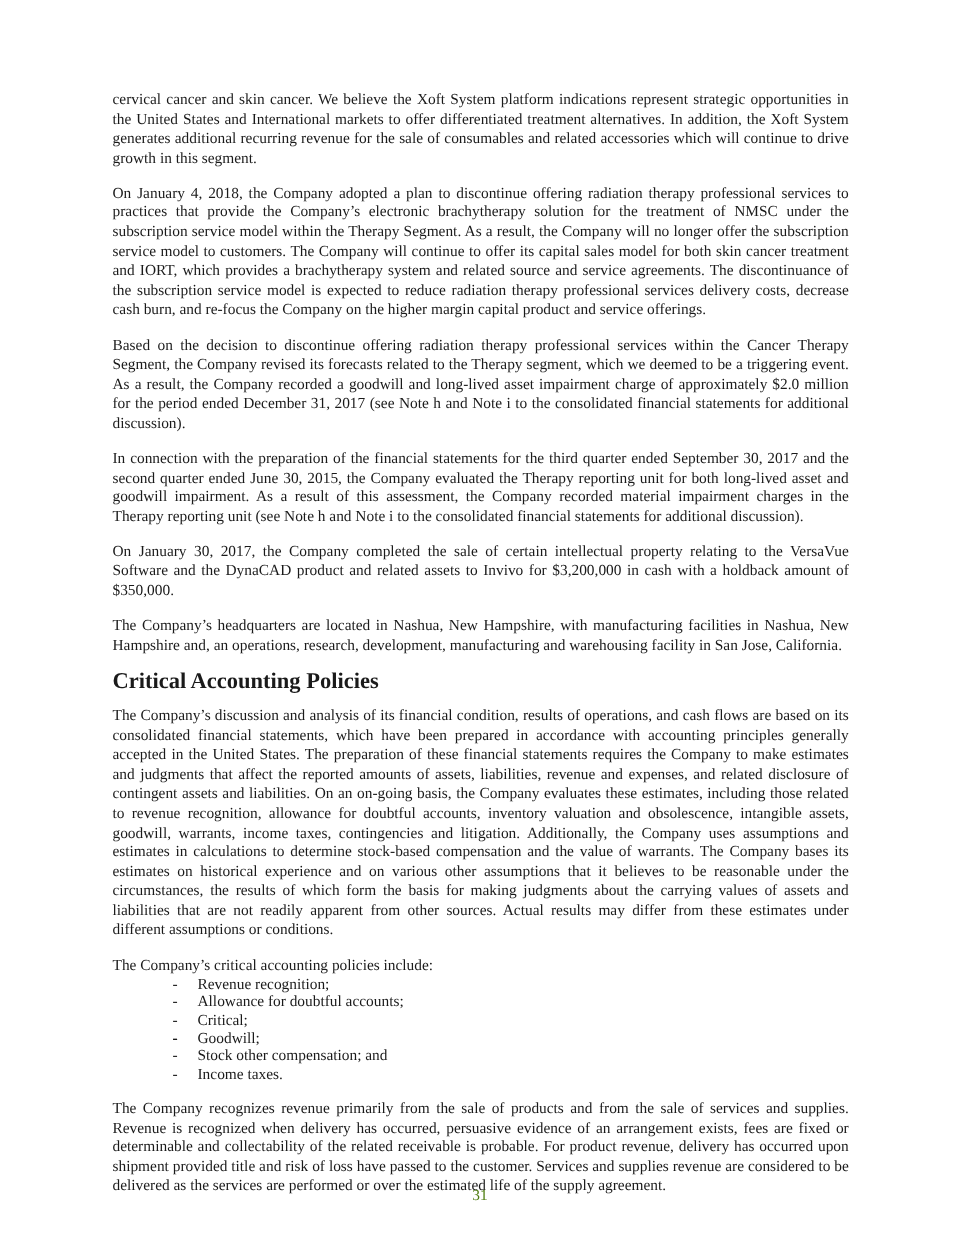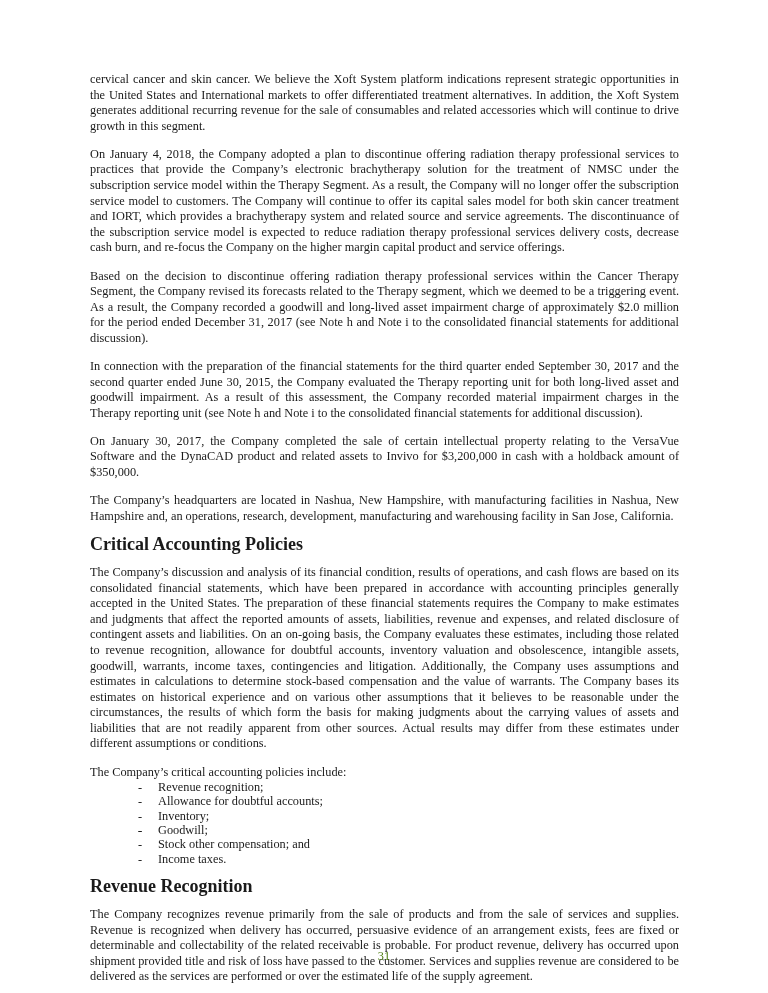--- a/index.html
+++ b/index.html
@@ -30,24 +30,23 @@
   <p>In connection with the preparation of the financial statements for the third quarter ended September 30, 2017 and the second quarter ended June 30, 2015, the Company evaluated the Therapy reporting unit for both long-lived asset and goodwill impairment. As a result of this assessment, the Company recorded material impairment charges in the Therapy reporting unit (see Note h and Note i to the consolidated financial statements for additional discussion).</p>
   <p>On January 30, 2017, the Company completed the sale of certain intellectual property relating to the VersaVue Software and the DynaCAD product and related assets to Invivo for $3,200,000 in cash with a holdback amount of $350,000.</p>
   <p>The Company’s headquarters are located in Nashua, New Hampshire, with manufacturing facilities in Nashua, New Hampshire and, an operations, research, development, manufacturing and warehousing facility in San Jose, California.</p>
 
   <h2>Critical Accounting Policies</h2>
   <p>The Company’s discussion and analysis of its financial condition, results of operations, and cash flows are based on its consolidated financial statements, which have been prepared in accordance with accounting principles generally accepted in the United States. The preparation of these financial statements requires the Company to make estimates and judgments that affect the reported amounts of assets, liabilities, revenue and expenses, and related disclosure of contingent assets and liabilities. On an on-going basis, the Company evaluates these estimates, including those related to revenue recognition, allowance for doubtful accounts, inventory valuation and obsolescence, intangible assets, goodwill, warrants, income taxes, contingencies and litigation. Additionally, the Company uses assumptions and estimates in calculations to determine stock-based compensation and the value of warrants. The Company bases its estimates on historical experience and on various other assumptions that it believes to be reasonable under the circumstances, the results of which form the basis for making judgments about the carrying values of assets and liabilities that are not readily apparent from other sources. Actual results may differ from these estimates under different assumptions or conditions.</p>
   <p class="lead">The Company’s critical accounting policies include:</p>
   <ul class="policies">
     <li><span class="dash">-</span><span>Revenue recognition;</span></li>
     <li><span class="dash">-</span><span>Allowance for doubtful accounts;</span></li>
-    <li><span class="dash">-</span><span>Inventory;</span></li>
+    <li><span class="dash">-</span><span>Critical;</span></li>
     <li><span class="dash">-</span></li>
     <li><span class="dash">-</span><span>Goodwill;</span></li>
     <li><span class="dash">-</span><span>Stock other compensation; and</span></li>
     <li><span class="dash">-</span><span>Income taxes.</span></li>
   </ul>
 
-  <h2>Revenue Recognition</h2>
   <p>The Company recognizes revenue primarily from the sale of products and from the sale of services and supplies. Revenue is recognized when delivery has occurred, persuasive evidence of an arrangement exists, fees are fixed or determinable and collectability of the related receivable is probable. For product revenue, delivery has occurred upon shipment provided title and risk of loss have passed to the customer. Services and supplies revenue are considered to be delivered as the services are performed or over the estimated life of the supply agreement.</p>
 </div>
 
 <div class="page-number">31</div>
 
 </body></html>

